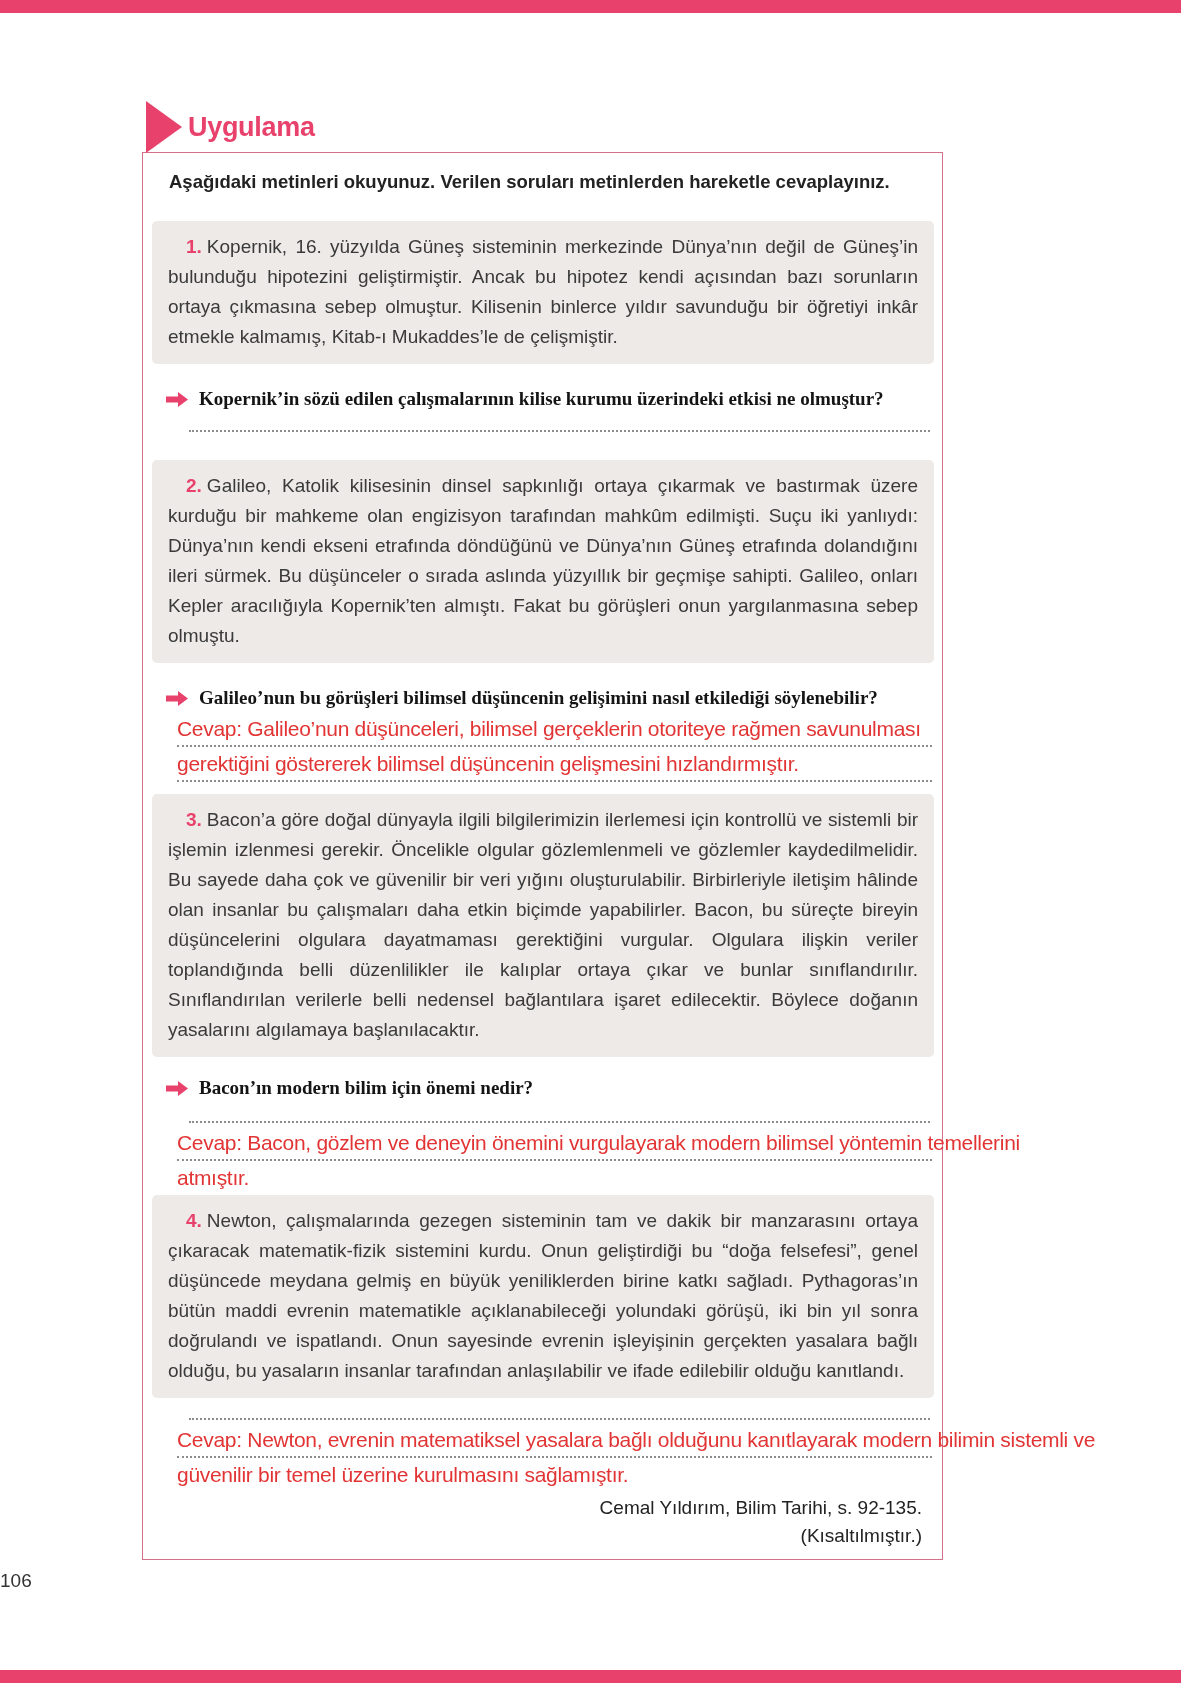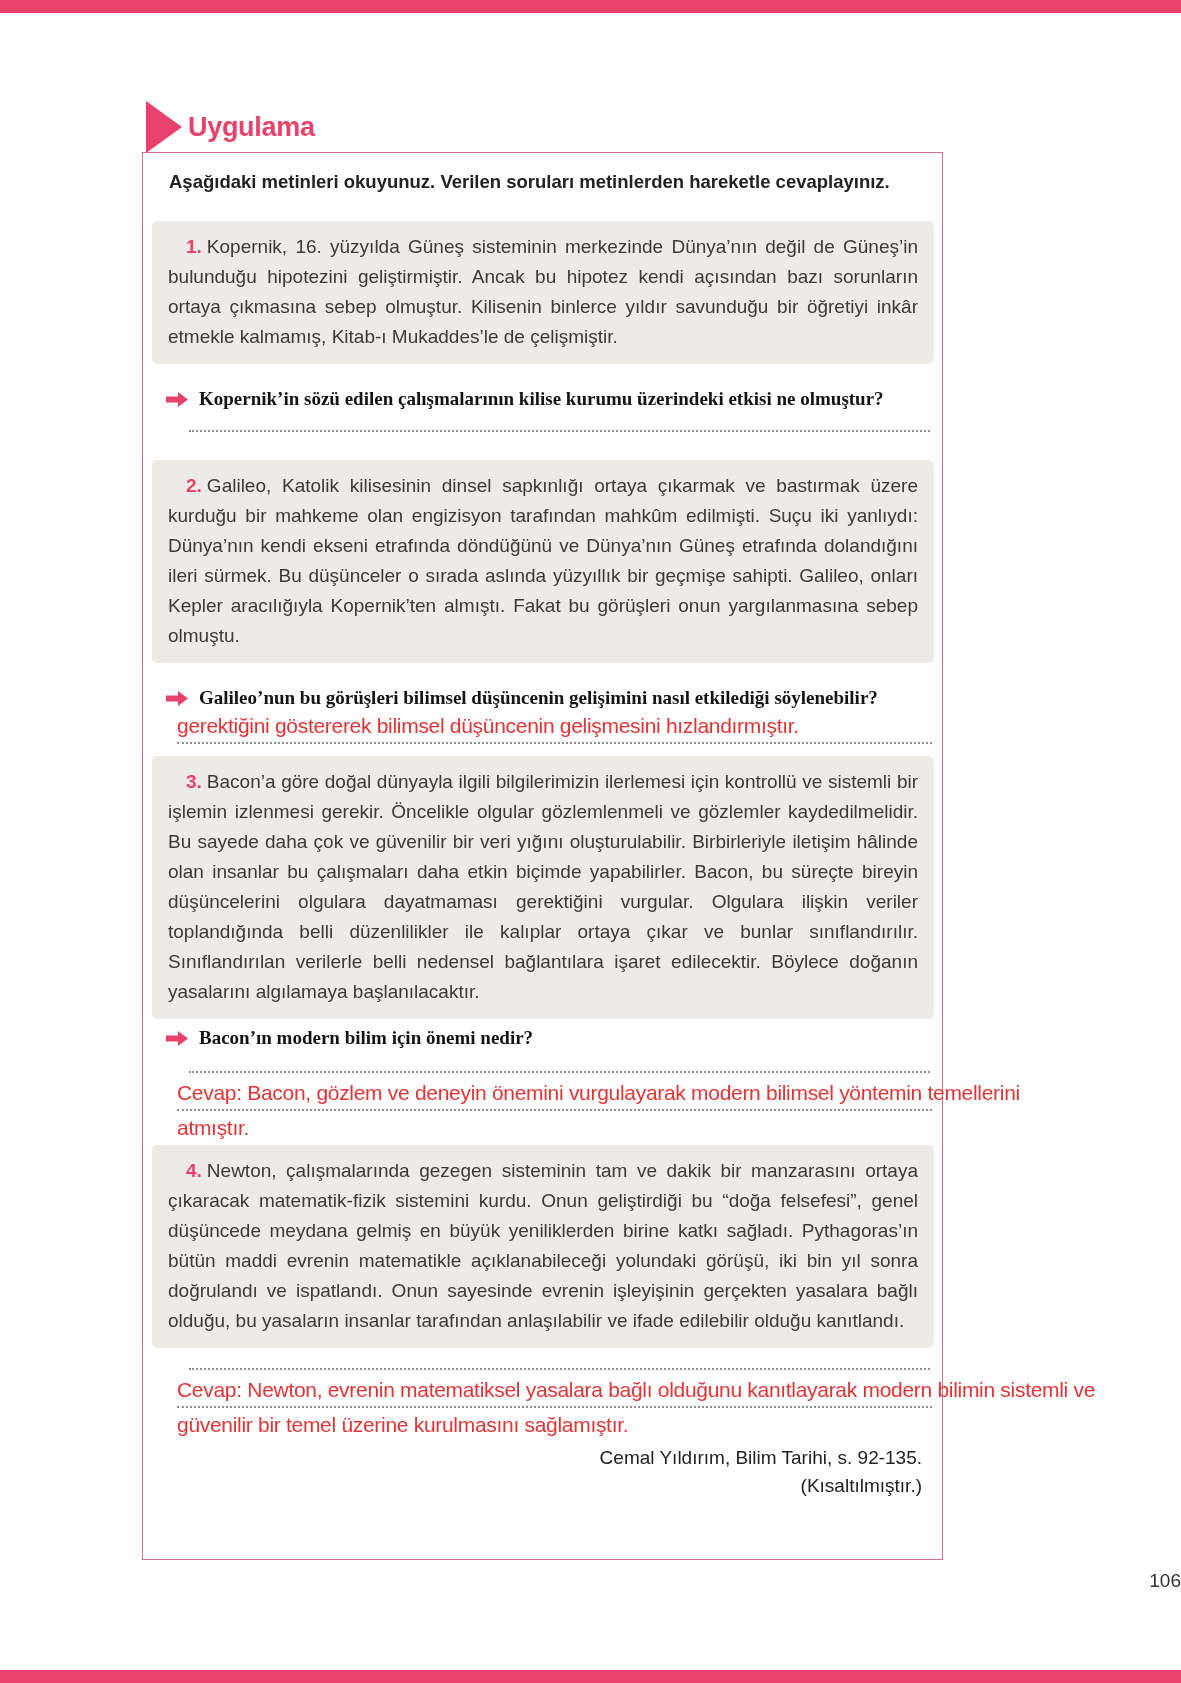--- a/index.html
+++ b/index.html
@@ -31,37 +31,37 @@
   .passage .pnum{color:#e8426c;font-weight:bold;margin-right:5px;}
   .passage.tight{margin-top:2px;}
   .passage.p3{margin-top:12px;}
 
   .question{
     margin:24px 0 0 22px;font-weight:bold;font-size:19px;color:#141414;
     white-space:nowrap;display:flex;align-items:center;gap:10px;font-family:Liberation Serif, serif;
   }
   .question .arrow-ic{flex:0 0 auto;display:inline-block;width:24px;height:17px;}
   .question .arrow-ic svg{display:block;}
-  .q3{margin-top:8px;}
+  .q3{margin-top:20px;}
   .q4{margin-top:22px;}
 
   .dotted-blank{margin:20px 12px 0 46px;height:0;border-bottom:2px dotted #8c8c8c;}
   .dotted-blank.after-q3{margin-top:22px;}
 
   .answer-line{
     margin:5px 10px 0 34px;color:#e23434;font-size:21px;line-height:30px;
     letter-spacing:-0.3px;white-space:nowrap;
   }
   .answer-line.underlined{border-bottom:2px dotted #8c8c8c;padding-bottom:1px;}
   .answer-line.cont{margin-top:2px;}
 
   .citation{margin:4px 20px 0 0;text-align:right;font-size:19px;
             color:#222;line-height:28px;}
 
-  .page-number{position:absolute;left:0;right:0;top:1570px;text-align:right;
+  .page-number{position:absolute;left:0;right:0;top:1570px;text-align:left;
                font-size:19px;color:#333;}
 </style>
 </head>
 <body>
 
 <div class="accent-bar top"></div>
 <div class="accent-bar bottom"></div>
 
 <div class="header">
   <span class="tri"></span>
@@ -89,20 +89,21 @@
     <span class="pnum">2.</span><span>Galileo, Katolik kilisesinin dinsel sapkınlığı ortaya çıkarmak ve bastırmak üzere kurduğu bir mahkeme olan engizisyon tarafından mahkûm edilmişti. Suçu iki yanlıydı: Dünya’nın kendi ekseni etrafında döndüğünü ve Dünya’nın Güneş etrafında dolandığını ileri sürmek. Bu düşünceler o sırada aslında yüzyıllık bir geçmişe sahipti. Galileo, onları Kepler aracılığıyla Kopernik’ten almıştı. Fakat bu görüşleri onun yargılanmasına sebep olmuştu.</span>
   </div>
   <div class="question">
     <span class="arrow-ic">
         <svg viewBox="0 0 24 17" width="24" height="17">
           <path d="M1 5.5h12V1l10 7.5-10 7.5v-4.5H1z" fill="#e8426c"></path>
         </svg>
       </span>
     <span>Galileo’nun bu görüşleri bilimsel düşüncenin gelişimini nasıl etkilediği söylenebilir?</span>
   </div>
+  <div class="answer-line underlined">Cevap: Galileo’nun düşünceleri, bilimsel gerçeklerin otoriteye rağmen savunulması</div>
   <div class="answer-line underlined cont">gerektiğini göstererek bilimsel düşüncenin gelişmesini hızlandırmıştır.</div>
 
   <div class="passage p3">
     <span class="pnum">3.</span><span>Bacon’a göre doğal dünyayla ilgili bilgilerimizin ilerlemesi için kontrollü ve sistemli bir işlemin izlenmesi gerekir. Öncelikle olgular gözlemlenmeli ve gözlemler kaydedilmelidir. Bu sayede daha çok ve güvenilir bir veri yığını oluşturulabilir. Birbirleriyle iletişim hâlinde olan insanlar bu çalışmaları daha etkin biçimde yapabilirler. Bacon, bu süreçte bireyin düşüncelerini olgulara dayatmaması gerektiğini vurgular. Olgulara ilişkin veriler toplandığında belli düzenlilikler ile kalıplar ortaya çıkar ve bunlar sınıflandırılır. Sınıflandırılan verilerle belli nedensel bağlantılara işaret edilecektir. Böylece doğanın yasalarını algılamaya başlanılacaktır.</span>
   </div>
   <div class="question q3">
     <span class="arrow-ic">
         <svg viewBox="0 0 24 17" width="24" height="17">
           <path d="M1 5.5h12V1l10 7.5-10 7.5v-4.5H1z" fill="#e8426c"></path>
         </svg>

